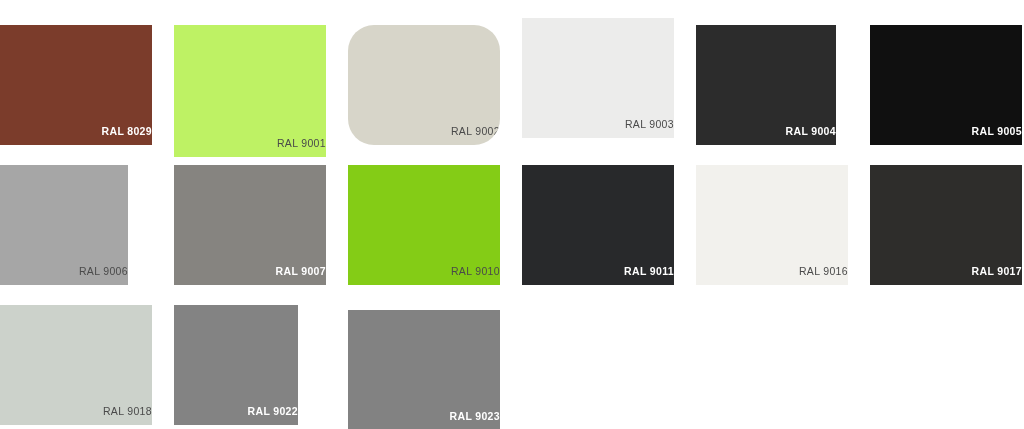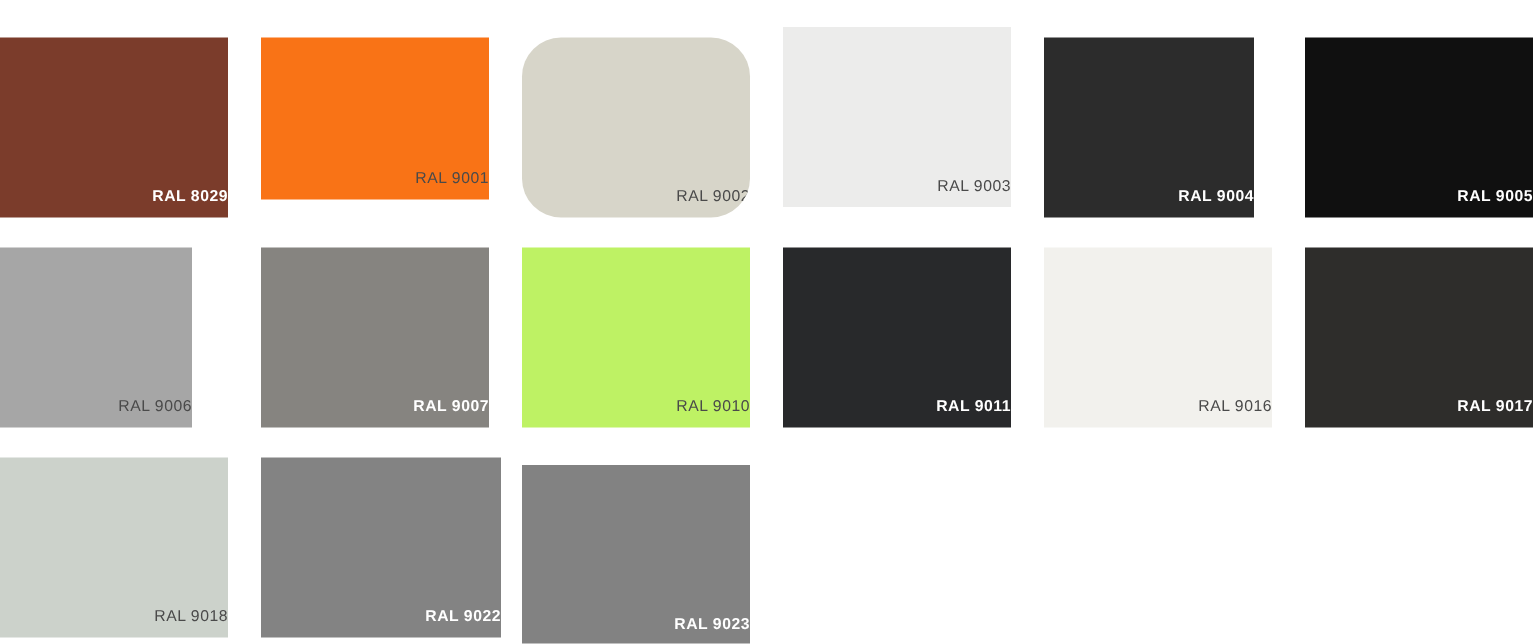--- a/index.html
+++ b/index.html
@@ -45,55 +45,55 @@
   .label-light { color: #ffffff; }
   .label-dark  { color: #4a4a4a; font-weight: 400; }
 </style>
 </head>
 <body>
 
 <div id="swatch-grid" style="background: rgb(255, 255, 255);">
     <div class="swatch" style="left: 0px; top: 25px; width: 152px; height: 120px; background: rgb(123, 60, 43);">
       <span class="swatch-label label-light">RAL 8029</span>
     </div>
-    <div class="swatch" style="left: 174px; top: 25px; width: 152px; height: 108px; background: #f97316;">
+    <div class="swatch" style="left: 174px; top: 25px; width: 152px; height: 132px; background: #bef264;">
       <span class="swatch-label label-dark">RAL 9001</span>
     </div>
     <div class="swatch" style="left: 348px; top: 25px; width: 152px; height: 120px; background: rgb(215, 213, 201); border-radius: 26px;">
       <span class="swatch-label label-dark">RAL 9002</span>
     </div>
     <div class="swatch" style="left: 522px; top: 18px; width: 152px; height: 120px; background: rgb(236, 236, 235);">
       <span class="swatch-label label-dark">RAL 9003</span>
     </div>
     <div class="swatch" style="left: 696px; top: 25px; width: 140px; height: 120px; background: rgb(44, 44, 44);">
       <span class="swatch-label label-light">RAL 9004</span>
     </div>
     <div class="swatch" style="left: 870px; top: 25px; width: 152px; height: 120px; background: rgb(16, 16, 16);">
       <span class="swatch-label label-light">RAL 9005</span>
     </div>
     <div class="swatch" style="left: 0px; top: 165px; width: 128px; height: 120px; background: rgb(166, 166, 166);">
       <span class="swatch-label label-dark">RAL 9006</span>
     </div>
     <div class="swatch" style="left: 174px; top: 165px; width: 152px; height: 120px; background: rgb(134, 132, 128);">
       <span class="swatch-label label-light">RAL 9007</span>
     </div>
-    <div class="swatch" style="left: 348px; top: 165px; width: 152px; height: 120px; background: #bef264;">
+    <div class="swatch" style="left: 348px; top: 165px; width: 152px; height: 120px; background: #84cc16;">
       <span class="swatch-label label-dark">RAL 9010</span>
     </div>
     <div class="swatch" style="left: 522px; top: 165px; width: 152px; height: 120px; background: rgb(40, 41, 43);">
       <span class="swatch-label label-light">RAL 9011</span>
     </div>
     <div class="swatch" style="left: 696px; top: 165px; width: 152px; height: 120px; background: rgb(242, 241, 237);">
       <span class="swatch-label label-dark">RAL 9016</span>
     </div>
     <div class="swatch" style="left: 870px; top: 165px; width: 152px; height: 120px; background: rgb(46, 45, 43);">
       <span class="swatch-label label-light">RAL 9017</span>
     </div>
     <div class="swatch" style="left: 0px; top: 305px; width: 152px; height: 120px; background: rgb(204, 210, 203);">
       <span class="swatch-label label-dark">RAL 9018</span>
     </div>
-    <div class="swatch" style="left: 174px; top: 305px; width: 160px; height: 120px; background: rgb(131, 131, 131);">
+    <div class="swatch" style="left: 174px; top: 305px; width: 124px; height: 120px; background: rgb(131, 131, 131);">
       <span class="swatch-label label-light">RAL 9022</span>
     </div>
     <div class="swatch" style="left: 348px; top: 310px; width: 152px; height: 120px; background: rgb(130, 130, 130);">
       <span class="swatch-label label-light">RAL 9023</span>
     </div>
   </div>
 
 </body></html>

